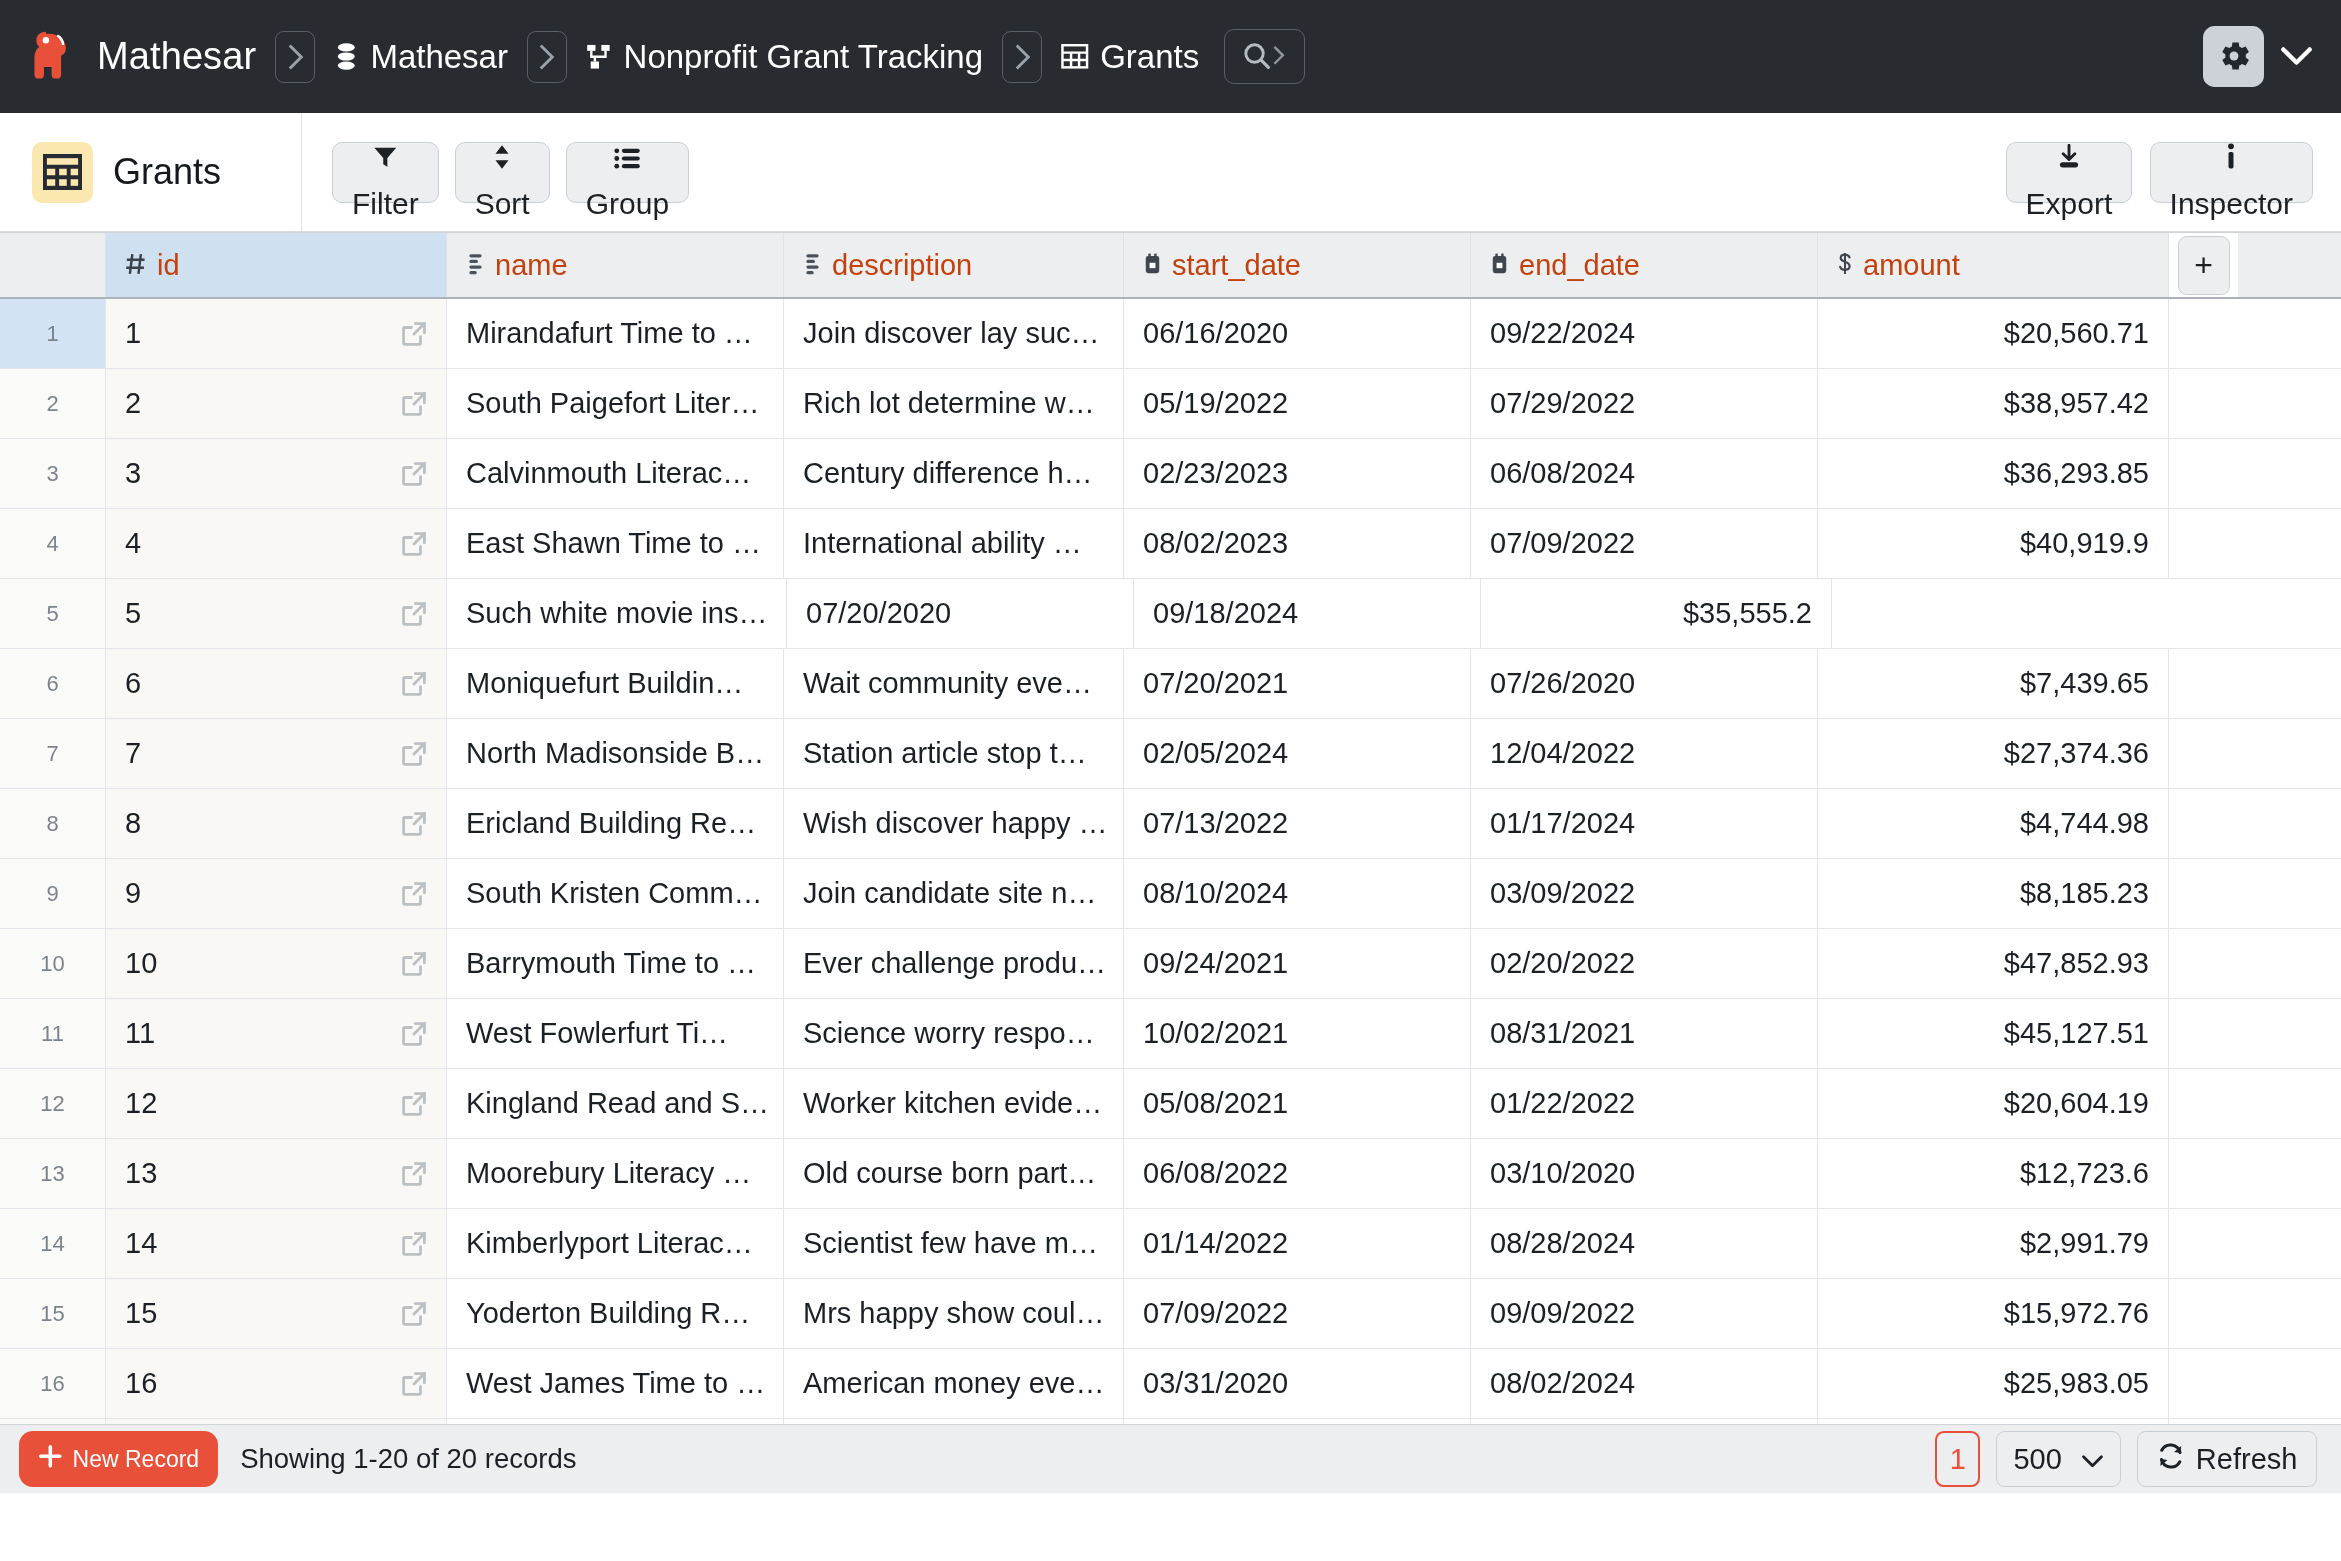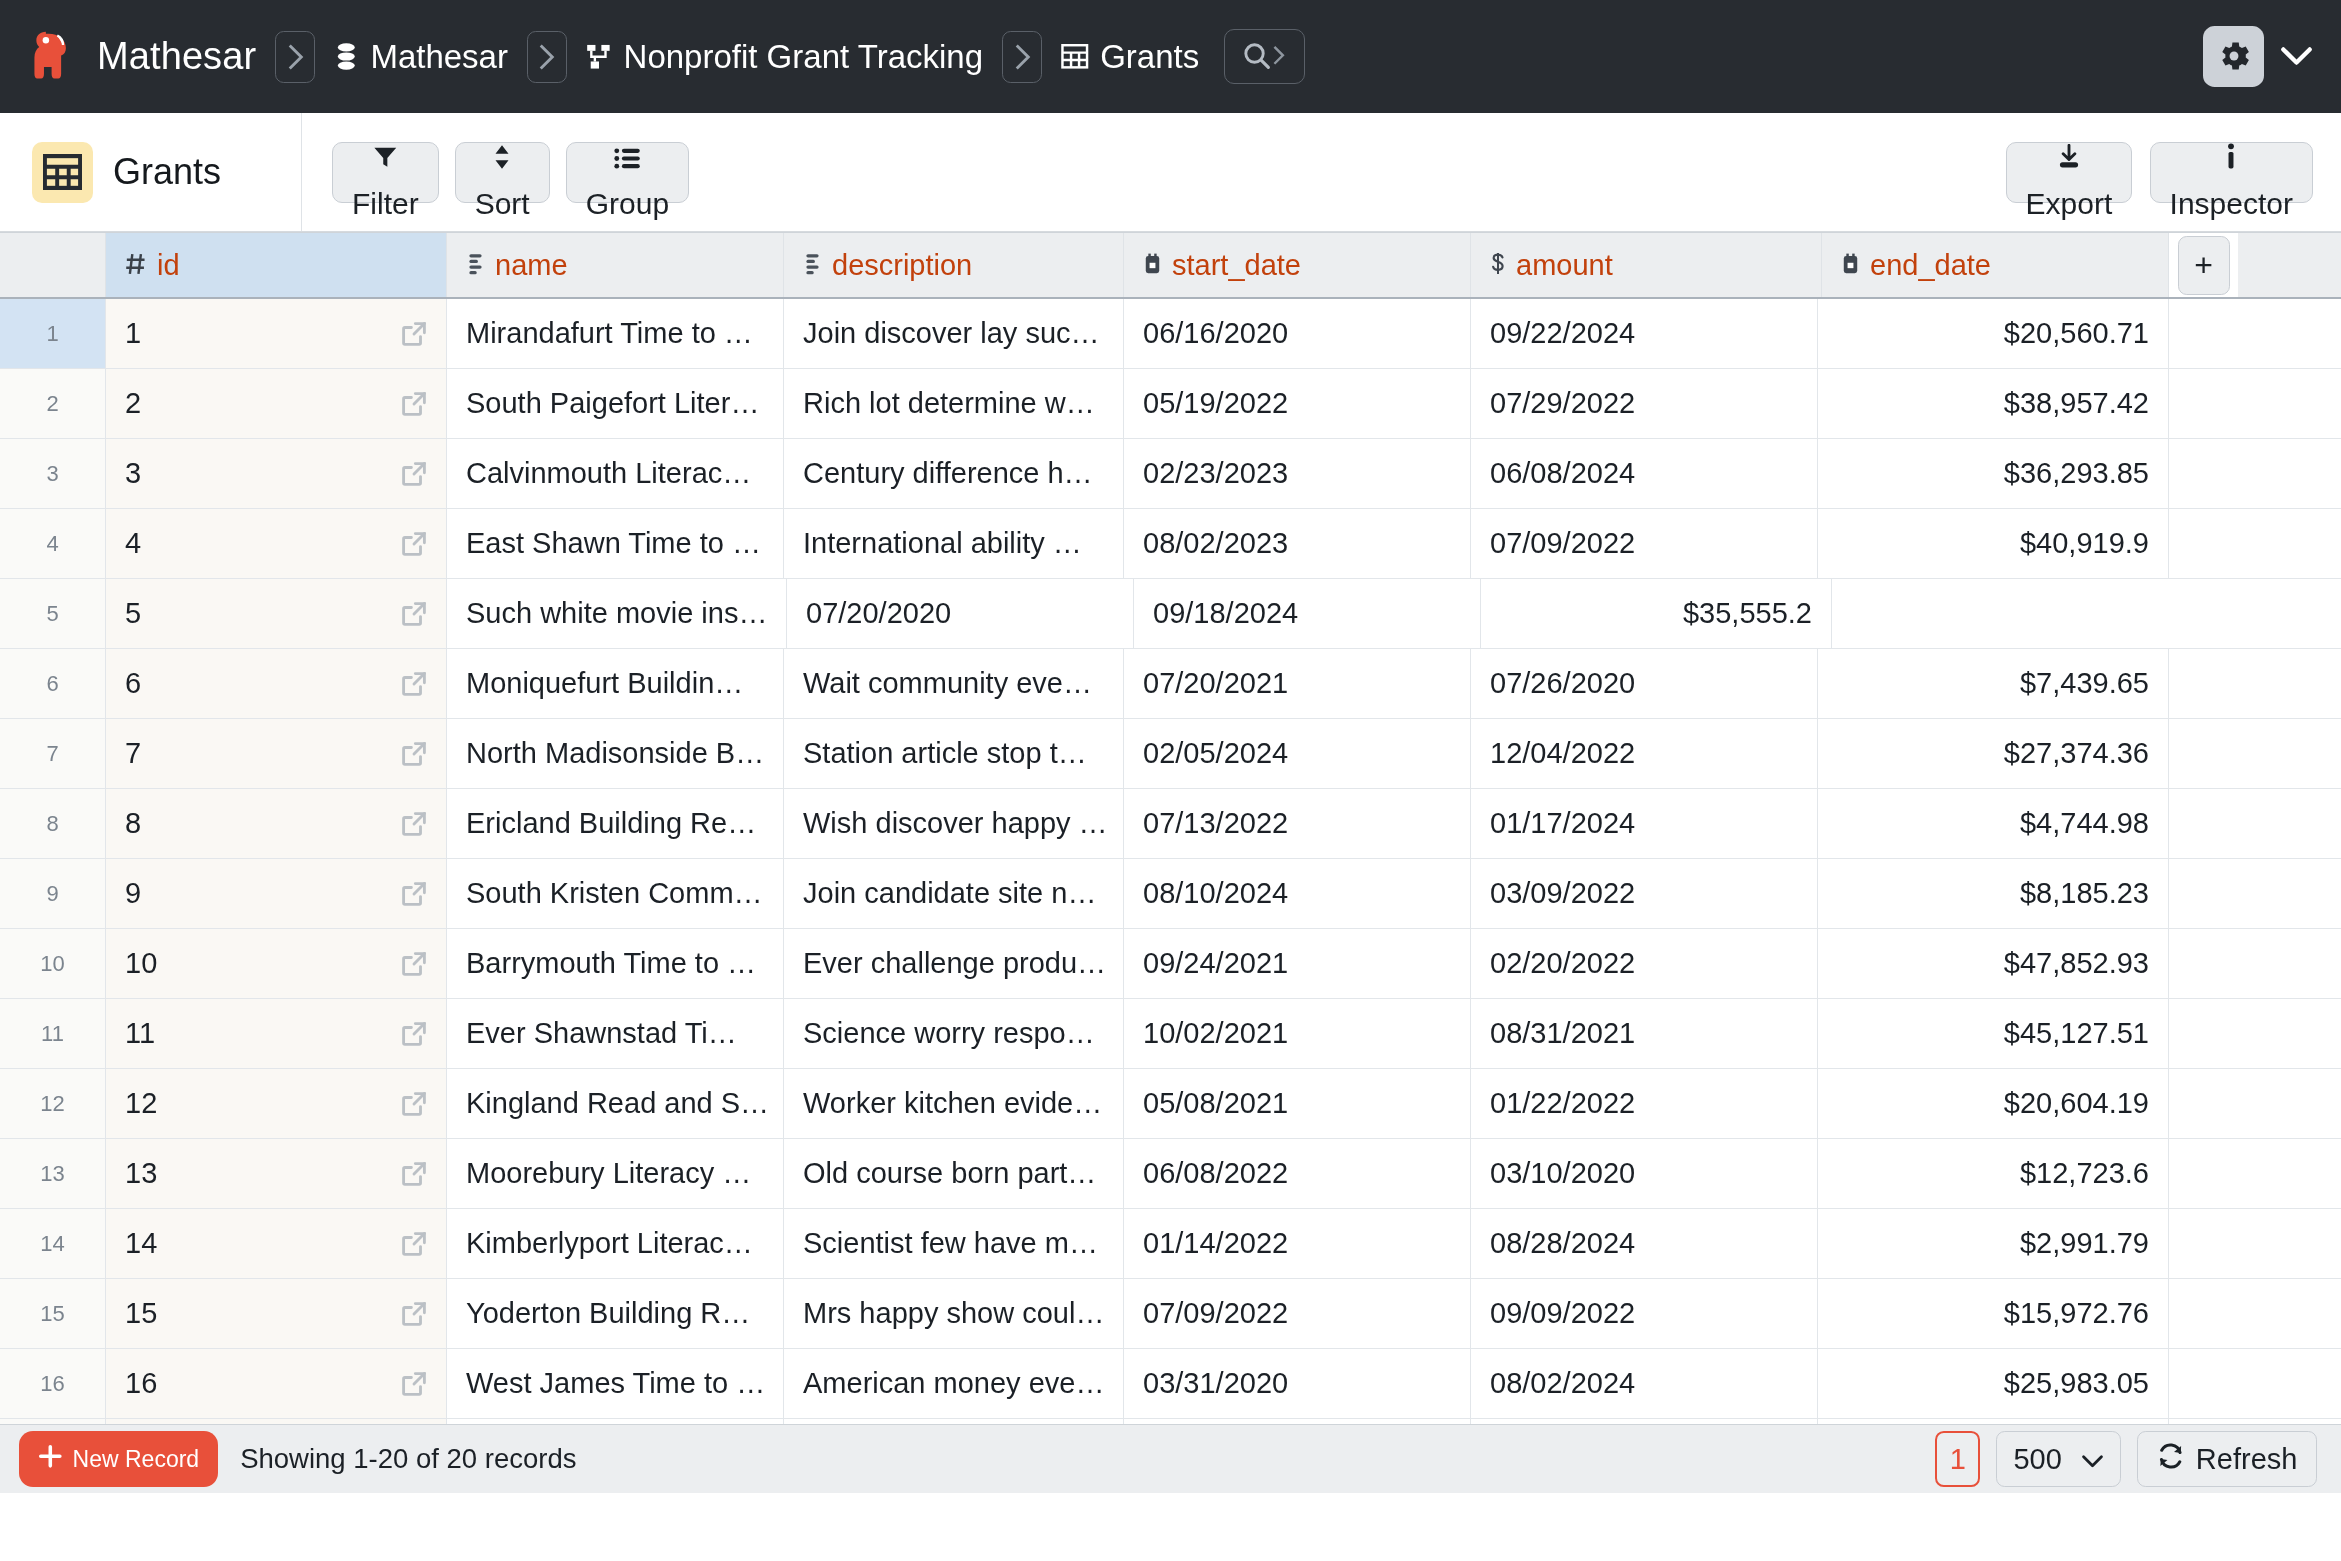--- a/index.html
+++ b/index.html
@@ -409,42 +409,42 @@
         <svg width="19" height="22" viewBox="0 0 14 18">
           <rect x="1.5" y="2.5" width="11" height="14" rx="2" fill="#3f464f"></rect>
           <rect x="3.6" y="0.5" width="2" height="4" fill="#3f464f"></rect>
           <rect x="8.4" y="0.5" width="2" height="4" fill="#3f464f"></rect>
           <rect x="4.6" y="8" width="4.8" height="4.4" fill="#ffffff"></rect>
         </svg>
       </span>
       <span>start_date</span>
     </div>
 
-    <div class="hcell c-amt">
-      <span>
-        <svg width="16" height="23" viewBox="0 0 12 18">
-          <path d="M6 0.8 V17.2" stroke="#3f464f" stroke-width="1.6"></path>
-          <path d="M9.5 4.2 C9 2.6 7.6 2 6 2 C4 2 2.6 3 2.6 4.7 C2.6 8.3 9.6 6.8 9.6 11 C9.6 13 8 14 6 14 C4 14 2.6 13.2 2.2 11.6" fill="none" stroke="#3f464f" stroke-width="1.7" stroke-linecap="round"></path>
-        </svg>
-      </span>
-      <span>amount</span>
-    </div>
-
     <div class="hcell c-ed">
       <span>
         <svg width="19" height="22" viewBox="0 0 14 18">
           <rect x="1.5" y="2.5" width="11" height="14" rx="2" fill="#3f464f"></rect>
           <rect x="3.6" y="0.5" width="2" height="4" fill="#3f464f"></rect>
           <rect x="8.4" y="0.5" width="2" height="4" fill="#3f464f"></rect>
           <rect x="4.6" y="8" width="4.8" height="4.4" fill="#ffffff"></rect>
         </svg>
       </span>
       <span>end_date</span>
     </div>
 
+    <div class="hcell c-amt">
+      <span>
+        <svg width="16" height="23" viewBox="0 0 12 18">
+          <path d="M6 0.8 V17.2" stroke="#3f464f" stroke-width="1.6"></path>
+          <path d="M9.5 4.2 C9 2.6 7.6 2 6 2 C4 2 2.6 3 2.6 4.7 C2.6 8.3 9.6 6.8 9.6 11 C9.6 13 8 14 6 14 C4 14 2.6 13.2 2.2 11.6" fill="none" stroke="#3f464f" stroke-width="1.7" stroke-linecap="round"></path>
+        </svg>
+      </span>
+      <span>amount</span>
+    </div>
+
     <div class="addcol">
       <span class="plusbox">+</span>
     </div>
   </div>
 
   <div class="rows" id="rows">
       <div class="row first">
         <div class="gut">1</div>
         <div class="cell pk c-id">
           <span>1</span>
@@ -628,21 +628,21 @@
         <div class="cell pk c-id">
           <span>11</span>
           <span class="link-ico">
             <svg width="26" height="26" viewBox="0 0 20 20">
               <path d="M11 2 H18 V9" fill="none" stroke="#9aa3ac" stroke-width="2.2" stroke-linecap="round"></path>
               <path d="M18 2 L10 10" fill="none" stroke="#9aa3ac" stroke-width="2.2" stroke-linecap="round"></path>
               <path d="M15 12 V17 A1 1 0 0 1 14 18 H3 A1 1 0 0 1 2 17 V6 A1 1 0 0 1 3 5 H8" fill="none" stroke="#9aa3ac" stroke-width="2.2" stroke-linecap="round" stroke-linejoin="round"></path>
             </svg>
           </span>
         </div>
-        <div class="cell c-name">Ever Shawnstad Ti…</div>
+        <div class="cell c-name">West Fowlerfurt Ti…</div>
         <div class="cell c-desc">Science worry respo…</div>
         <div class="cell c-sd">10/02/2021</div>
         <div class="cell c-ed">08/31/2021</div>
         <div class="cell num c-amt">$45,127.51</div>
       </div>
       <div class="row">
         <div class="gut">12</div>
         <div class="cell pk c-id">
           <span>12</span>
           <span class="link-ico">

